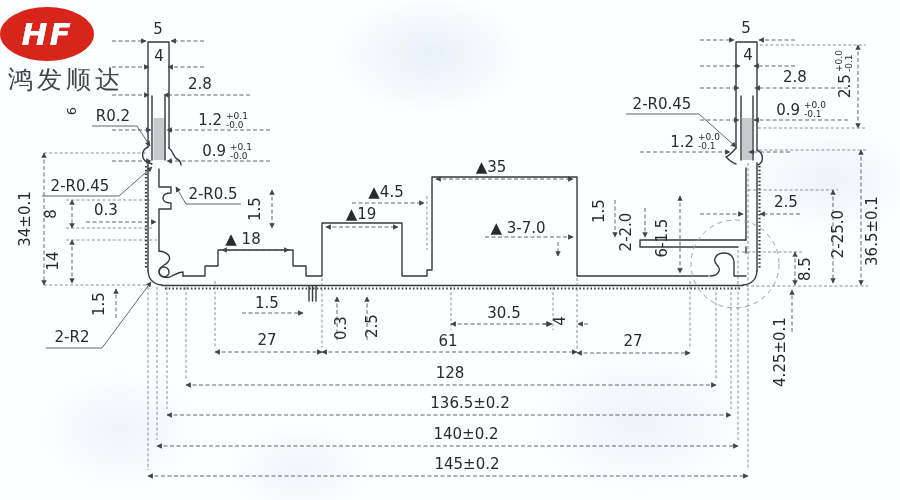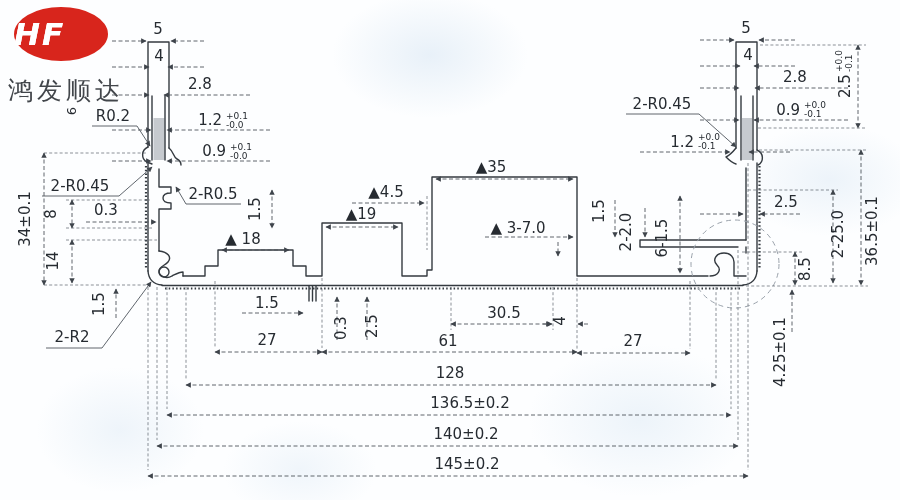--- a/index.html
+++ b/index.html
@@ -8,30 +8,30 @@
     font-family:"DejaVu Sans",sans-serif;
     background-color:#fdfeff;
     background-image:
       radial-gradient(ellipse 140px 90px at 430px 55px, rgba(178,206,231,.28), transparent 70%),
       radial-gradient(ellipse 160px 110px at 640px 420px, rgba(178,206,231,.22), transparent 70%),
       radial-gradient(ellipse 120px 90px at 120px 430px, rgba(178,206,231,.20), transparent 70%),
       radial-gradient(ellipse 130px 80px at 830px 180px, rgba(178,206,231,.22), transparent 70%),
       radial-gradient(ellipse 110px 70px at 300px 470px, rgba(178,206,231,.18), transparent 70%);
   }
   .logo-oval{
-    position:absolute;left:14px;top:7px;width:94px;height:54px;border-radius:50%;
-    background:#d8251c;display:flex;align-items:center;
+    position:absolute;left:0;top:7px;width:94px;height:54px;border-radius:50%;
+    background:#d8251c;display:flex;align-items:center;justify-content:center;
   }
   .logo-text{
     color:#fff;font-weight:bold;font-style:italic;font-size:31px;letter-spacing:2px;
     text-shadow:0 0 0 #fff;
   }
   .company{
     position:absolute;left:8px;top:63px;width:160px;
-    font-size:25px;color:#42464b;letter-spacing:4px;font-weight:500;margin-top:11px;
+    font-size:25px;color:#42464b;letter-spacing:4px;font-weight:500;
   }
   svg{position:absolute;left:0;top:0;}
   .p{stroke:#343a40;stroke-width:1.4;fill:none;stroke-linejoin:round;stroke-linecap:round;}
   .ser{stroke:#343a40;stroke-width:2.2;fill:none;stroke-dasharray:1.5 2.2;}
   .dim{stroke:#4e555c;stroke-width:.9;fill:none;stroke-dasharray:4 2.5;}
   .ldr{stroke:#4e555c;stroke-width:.9;fill:none;}
   .ext{stroke:#5a616a;stroke-width:.7;fill:none;stroke-dasharray:3 2.2;}
   .detail{stroke:#9aa2ab;stroke-width:1;fill:none;stroke-dasharray:5 4;}
   .slot{fill:#b3b8bf;opacity:.75;}
   text{fill:#262b31;}

